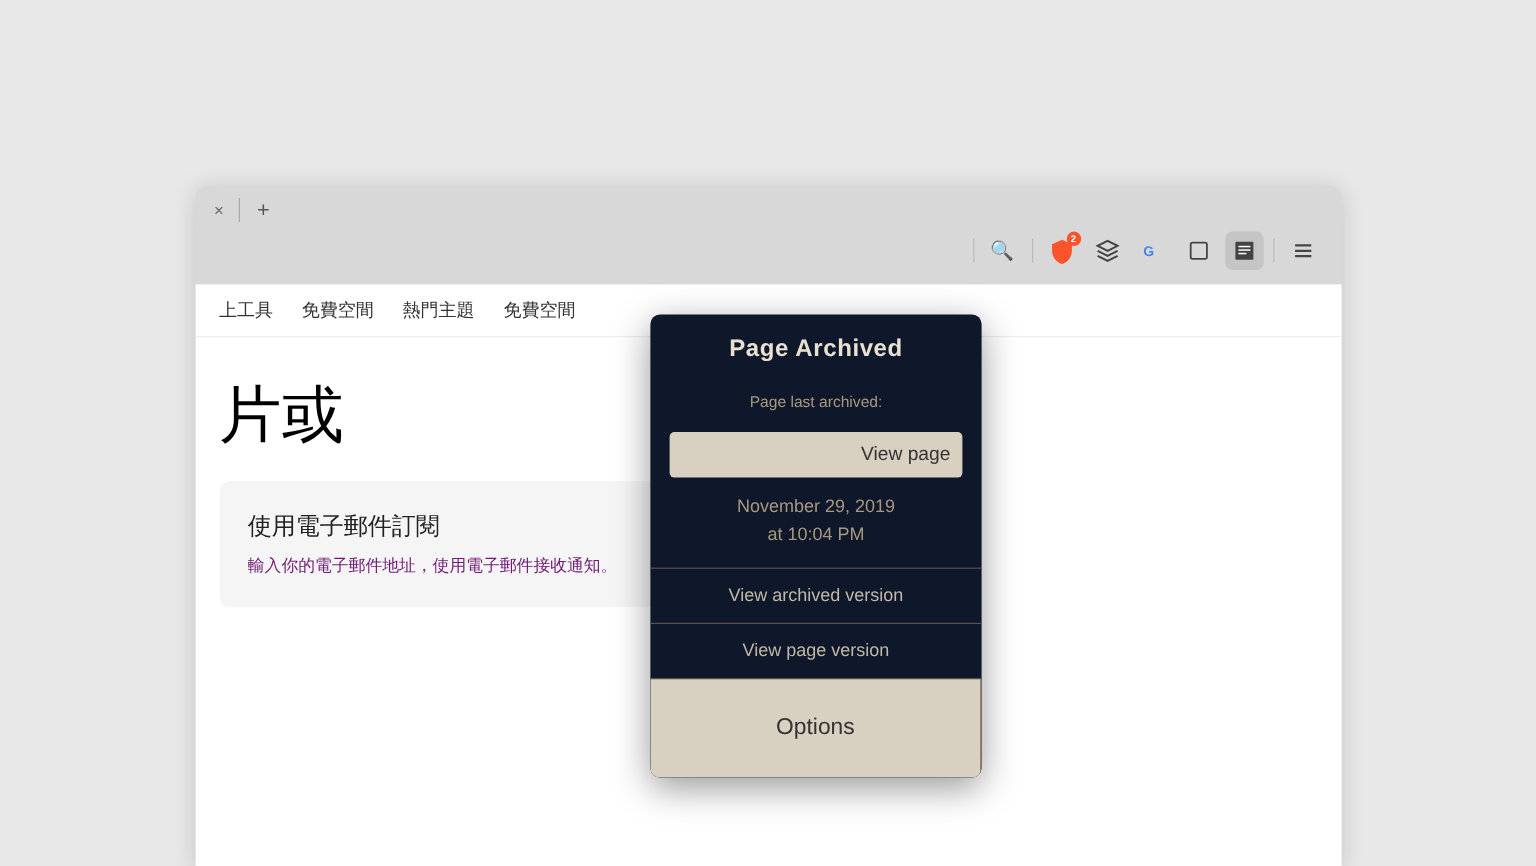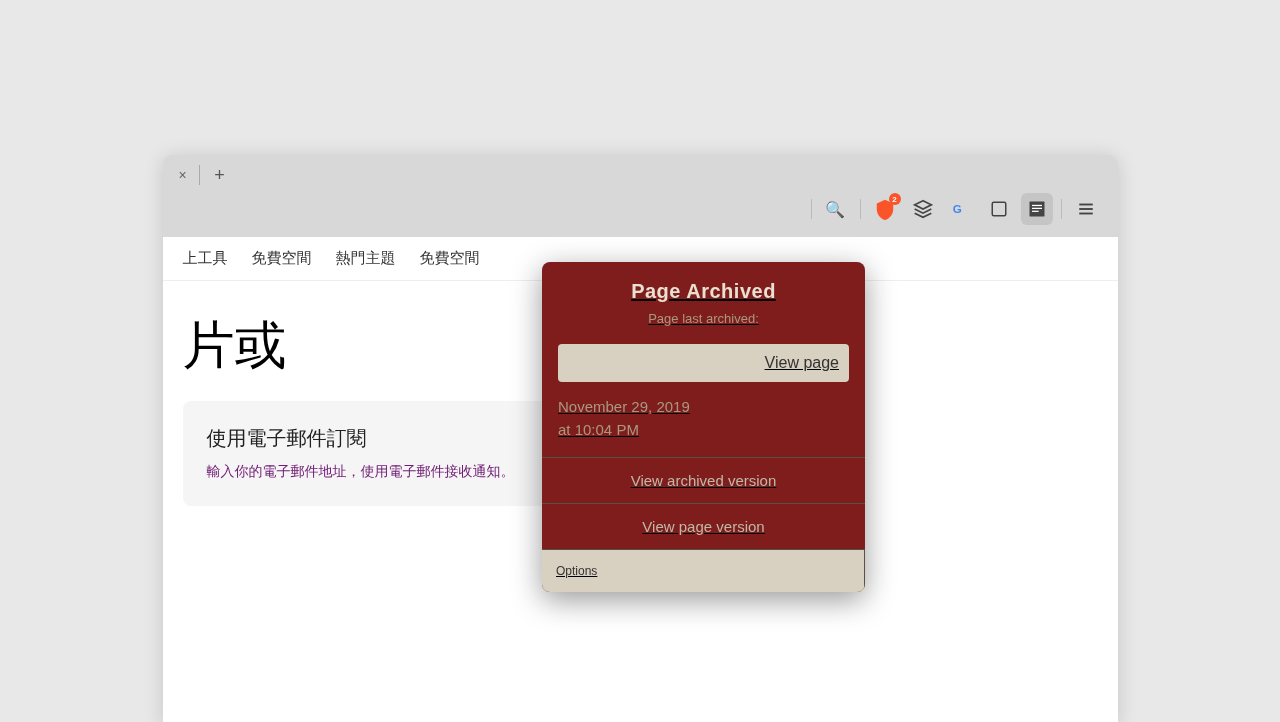--- a/index.html
+++ b/index.html
@@ -144,65 +144,64 @@
       font-size: 14px;
       color: #701a75;
       line-height: 1.6;
     }
 
     
     .wayback-popup {
       position: absolute;
       top: 262px;
       left: 542px;
-      width: 323px;
-      background: #7f1d1d;
+      width: 276px;
+      background: #0f172a;
       border-radius: 8px;
       box-shadow: 0 8px 30px rgba(0,0,0,0.4);
       overflow: hidden;
       z-index: 100;
-      text-decoration: underline;
     }
 
     .popup-header {
       text-align: center;
       padding: 18px 16px 10px;
     }
 
     .popup-title {
       font-size: 20px;
       font-weight: 600;
       color: #e8e0d0;
       letter-spacing: 0.5px;
     }
 
     .popup-subtitle {
       font-size: 13px;
       color: #a89880;
-      margin-top: 8px;
+      margin-top: 24px;
       font-weight: 500;
     }
 
     .view-page-btn {
       display: block;
       margin: 8px 16px;
       padding: 10px;
       background: #d8d0c0;
       border: none;
       border-radius: 4px;
       text-align: right;
       font-size: 16px;
       font-weight: 500;
       color: #333;
       cursor: pointer;
       width: calc(100% - 32px);
     }
 
     .popup-date {
-      text-align: left;
+      text-align: center;
       font-size: 15px;
       color: #a89880;
       padding: 6px 16px 16px;
       line-height: 1.5;
     }
 
     .popup-link {
       display: block;
       text-align: center;
       padding: 14px 28px;
@@ -212,28 +211,28 @@
       border-top: 1px solid #5a5045;
     }
 
     .popup-footer {
       display: flex;
       border-top: 1px solid #5a5045;
     }
 
     .popup-footer-btn {
       flex: 1;
-      padding: 14px;
+      padding: 30px;
       background: #d8d0c0;
       border: none;
-      font-size: 12px;
+      font-size: 19px;
       font-weight: 500;
       color: #333;
       cursor: pointer;
-      text-align: left;
+      text-align: center;
     }
 
     .popup-footer-btn:first-child {
       border-right: 1px solid #5a5045;
       background: #d8d0c0;
     }
 
     .popup-footer-btn:last-child {
       background: #d8d0c0;
     }

